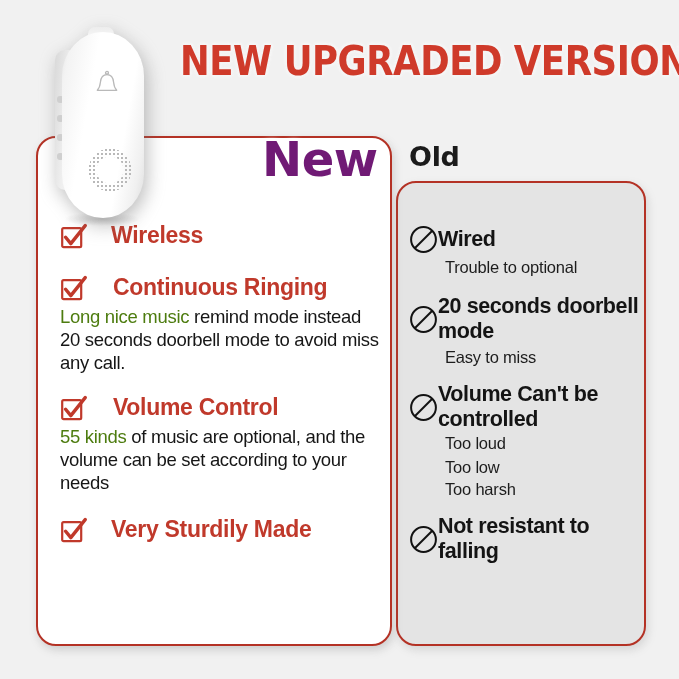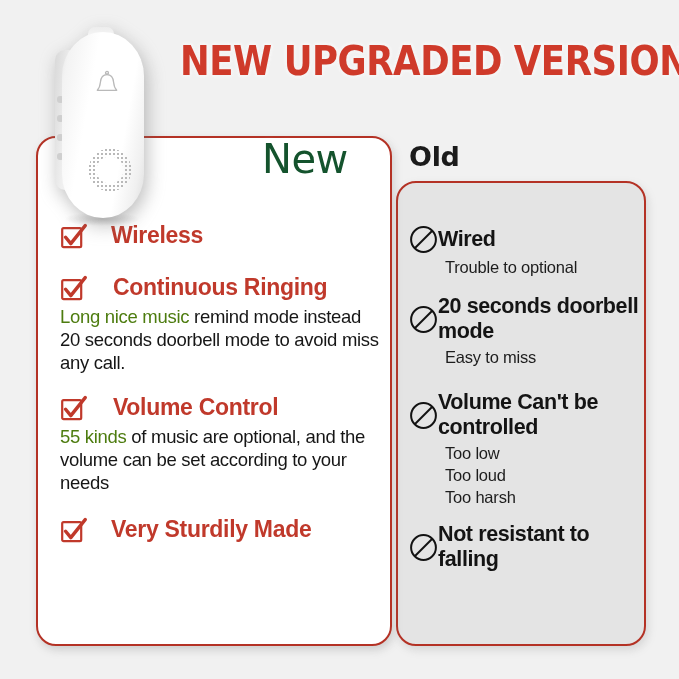--- a/index.html
+++ b/index.html
@@ -107,22 +107,22 @@
     background:#e4e4e4;
     z-index:2;
     box-shadow:2px 4px 8px rgba(120,120,120,0.22);
   }
 
   
   .head-new{
     position:absolute; z-index:5;
     left:262px; top:136px;
     font-family:"DejaVu Sans", sans-serif;
-    font-weight:normal; font-size:40px; line-height:46px;
-    color:#14532d;
+    font-weight:bold; font-size:48px; line-height:46px;
+    color:#701a75;
     letter-spacing:-0.5px;
     text-shadow:0 0 4px #ffffff,0 0 6px #ffffff;
   }
   .head-old{
     position:absolute; z-index:5;
     left:409px; top:141px;
     font-family:"DejaVu Sans", sans-serif;
     font-weight:bold; font-size:27px; line-height:32px;
     color:#1b1b1b;
     letter-spacing:-0.3px;
@@ -169,21 +169,21 @@
     letter-spacing:-0.4px;
   }
   .o-sub{
     font-size:16.5px; line-height:21px;
     color:#1d1d1d;
     margin-left:36px;
     margin-top:3px;
     letter-spacing:-0.2px;
   }
   .o-item-1{margin-bottom:16px;}
-  .o-item-2{margin-bottom:22px;}
+  .o-item-2{margin-bottom:14px;}
   .o-item-3{margin-bottom:14px;}
 </style>
 </head>
 <body>
 
 <div id="stage">
 
   <div class="card card-old"></div>
 
   <div class="card card-new"></div>
@@ -307,22 +307,22 @@
     <div class="o-item o-item-3">
       <div class="o-head">
         <span class="ban">
           <svg viewBox="0 0 29 29" width="29" height="29" aria-hidden="true">
             <circle cx="14.5" cy="14.5" r="12.4" fill="none" stroke="#121212" stroke-width="2"></circle>
             <line x1="6.0" y1="23.0" x2="23.0" y2="6.0" stroke="#121212" stroke-width="2"></line>
           </svg>
         </span>
         <span class="o-title">Volume Can't be controlled</span>
       </div>
+      <div class="o-sub" style="margin-top:1px">Too loud</div>
       <div class="o-sub">Too low</div>
-      <div class="o-sub" style="margin-top:1px">Too loud</div>
       <div class="o-sub" style="margin-top:1px">Too harsh</div>
     </div>
 
     <div class="o-item">
       <div class="o-head">
         <span class="ban">
           <svg viewBox="0 0 29 29" width="29" height="29" aria-hidden="true">
             <circle cx="14.5" cy="14.5" r="12.4" fill="none" stroke="#121212" stroke-width="2"></circle>
             <line x1="6.0" y1="23.0" x2="23.0" y2="6.0" stroke="#121212" stroke-width="2"></line>
           </svg>

